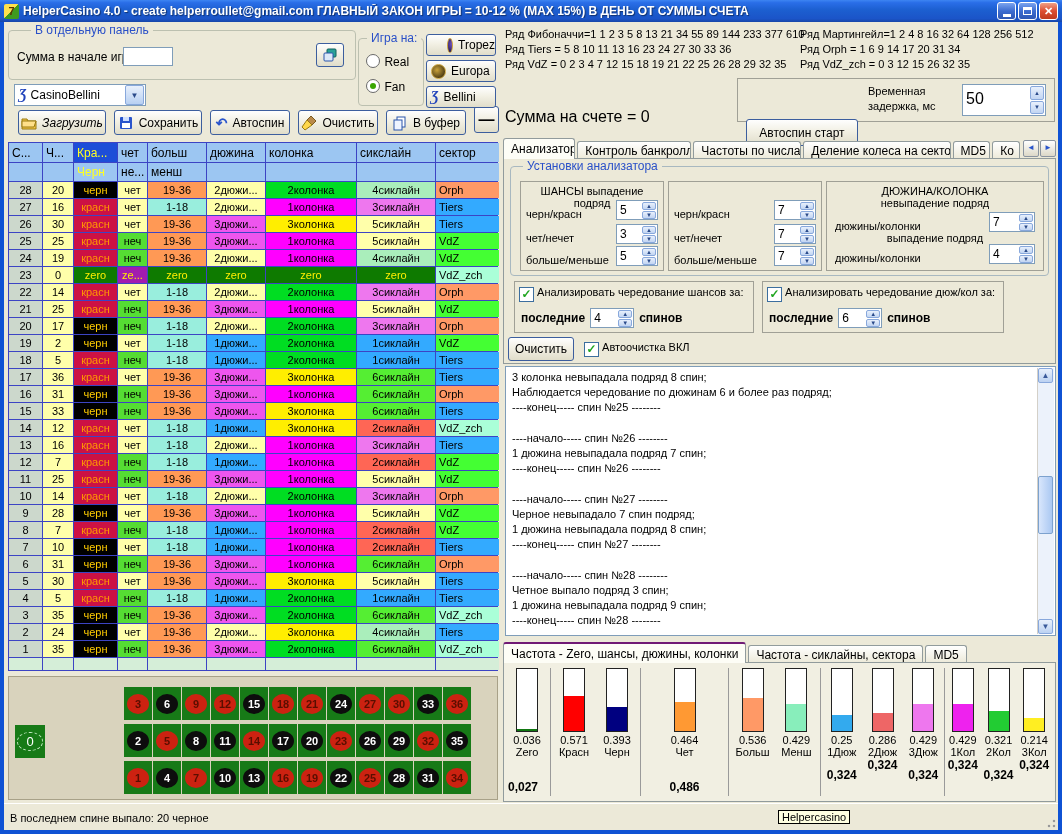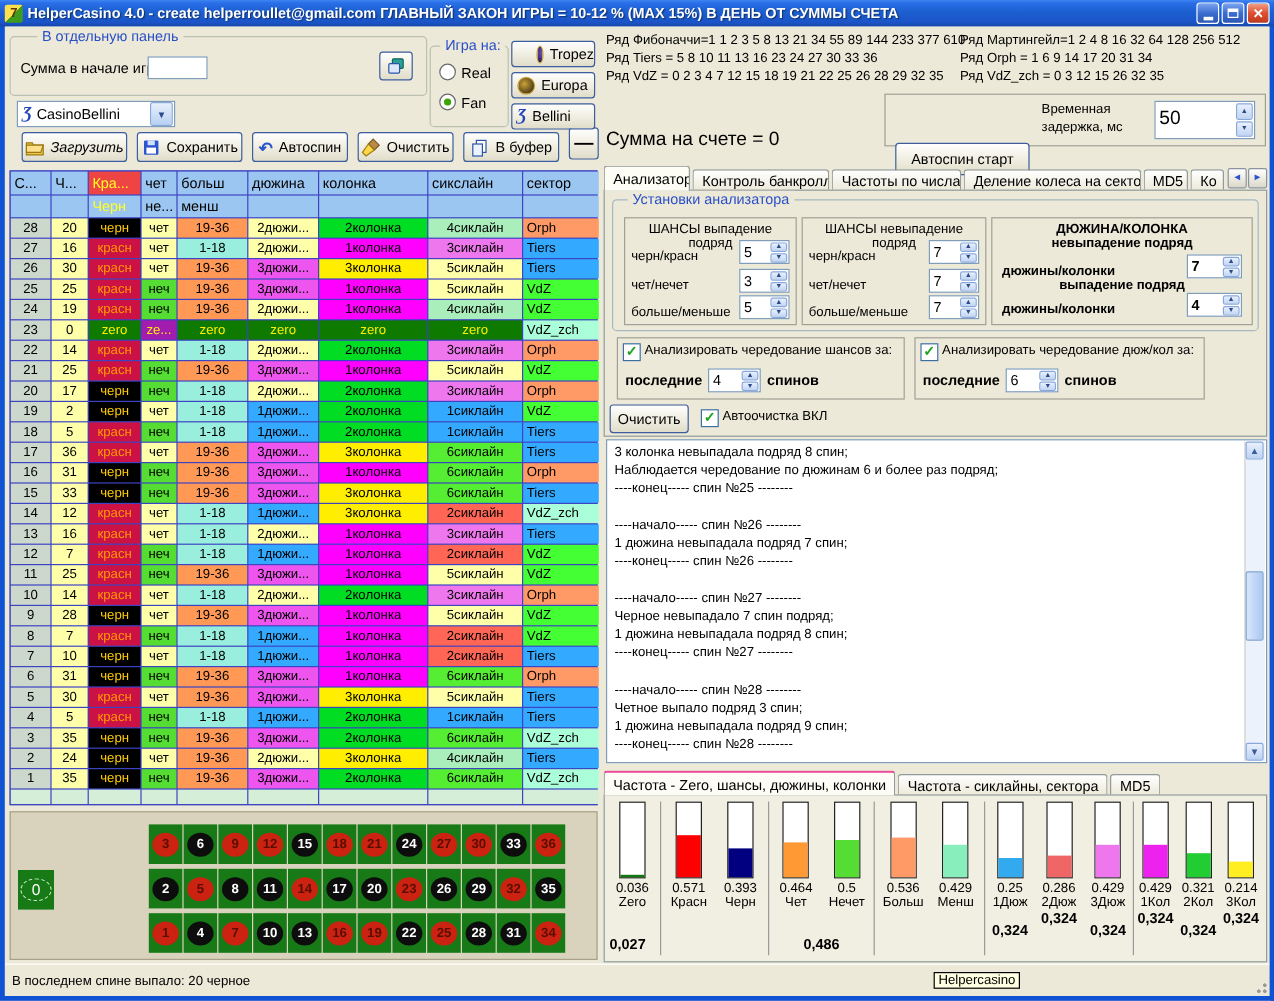--- a/index.html
+++ b/index.html
@@ -46,21 +46,21 @@
   
   .radio{display:inline-block;width:12px;height:12px;border:1px solid #6a6a6a;border-radius:50%;background:#fff;position:relative;vertical-align:-2px;}
   .radio.on::after{content:"";position:absolute;left:3px;top:3px;width:6px;height:6px;border-radius:50%;background:#3aa603;}
   .chk{display:inline-block;width:13px;height:13px;border:1px solid #3c6e9e;background:#fff;color:#1fa51f;
     font-size:12px;font-weight:bold;line-height:12px;text-align:center;vertical-align:-2px;}
   
   .tabrow{display:flex;align-items:flex-end;}
   .tab{height:18px;line-height:18px;padding:0 7px;font-size:12px;white-space:nowrap;overflow:hidden;
     background:linear-gradient(#ffffff,#ece9d8);border:1px solid #919b9c;border-bottom:none;border-radius:3px 3px 0 0;margin-right:2px;box-sizing:border-box;}
   .tab.active{height:21px;line-height:20px;background:#fdfdf6;z-index:2;position:relative;}
-  .tab.orange{border-top:2px solid #ec4899;}
+  .tab.orange{border-top:2px solid #701a75;}
   .tabarrows{display:flex;gap:1px;margin-left:1px;margin-bottom:2px;}
   .tabarrows span{width:14px;height:15px;background:linear-gradient(#fff,#dcd8c8);border:1px solid #8a94a0;border-radius:2px;
     font-size:8px;line-height:14px;text-align:center;color:#2a55cc;}
   .panel{border:1px solid #919b9c;background:#ece9d8;}
   
   #spintable{display:grid;gap:1px;background:#3c44c4;border:1px solid #3c44c4;font-size:11px;}
   #spintable .tc{background:#fff;overflow:hidden;white-space:nowrap;display:flex;align-items:center;justify-content:center;}
   #spintable .tc.left{justify-content:flex-start;padding-left:3px;}
   #spintable .hc{background:#9cc6f2;font-size:12px;}
   
@@ -274,21 +274,20 @@
             <span class="sv">5</span>
             <span class="sarr">
               <span class="sb">▲</span>
               <span class="sb">▼</span>
             </span>
           </span>
         </div>
     </div>
 
     <div class="abox" style="left:164px;top:22px;width:152px;height:88px;">
-      <div class="atitle">ШАНСЫ невыпадение подряд</div>
       <div class="arow" style="left:5px;top:18px;width:142px;">
           <span class="al">черн/красн</span>
           <span class="spin" style="margin-left:auto;width:42px;">
             <span class="sv">7</span>
             <span class="sarr">
               <span class="sb">▲</span>
               <span class="sb">▼</span>
             </span>
           </span>
         </div>
@@ -307,21 +306,21 @@
           <span class="spin" style="margin-left:auto;width:42px;">
             <span class="sv">7</span>
             <span class="sarr">
               <span class="sb">▲</span>
               <span class="sb">▼</span>
             </span>
           </span>
         </div>
     </div>
 
-    <div class="abox" style="left:322px;top:22px;width:216px;height:88px;font-weight:bold;">
+    <div class="abox" style="left:322px;top:22px;width:216px;height:88px;">
       <div class="atitle">ДЮЖИНА/КОЛОНКА</div>
       <div style="text-align:center;font-size:11px;">невыпадение подряд</div>
       <div class="arow" style="left:8px;top:30px;width:200px;">
           <span class="al">дюжины/колонки</span>
           <span class="spin" style="margin-left:auto;width:46px;">
             <span class="sv">7</span>
             <span class="sarr">
               <span class="sb">▲</span>
               <span class="sb">▼</span>
             </span>
@@ -432,27 +431,20 @@
           </div>
         </div>
         <div class="cgroup sep" style="width: 88px;">
           <div class="bar-col">
             <div class="bar-frame">
               <div class="bar-fill" style="height: 29px; background: rgb(255, 153, 51);"></div>
             </div>
             <div class="bar-val">0.464</div>
             <div class="bar-name">Чет</div>
           </div>
-          <div class="bar-col">
-            <div class="bar-frame">
-              <div class="bar-fill" style="height: 31px; background: rgb(85, 221, 51);"></div>
-            </div>
-            <div class="bar-val">0.5</div>
-            <div class="bar-name">Нечет</div>
-          </div>
           <div class="group-single">0,486</div>
         </div>
         <div class="cgroup sep" style="width: 92px;">
           <div class="bar-col">
             <div class="bar-frame">
               <div class="bar-fill" style="height: 33px; background: rgb(255, 153, 102);"></div>
             </div>
             <div class="bar-val">0.536</div>
             <div class="bar-name">Больш</div>
           </div>
@@ -516,21 +508,21 @@
             <div class="bar-gval up">0,324</div>
           </div>
         </div>
       </div>
   </div>
 
   <div class="abs" style="left:4px;top:120px;width:490px;height:532px;">
     <div id="spintable" style="grid-template-columns: 33px 30px 43px 29px 58px 58px 90px 78px 63px;">
         <div class="tc hc left" style="background: rgb(156, 198, 242); color: rgb(0, 0, 0); height: 19px;">С...</div>
         <div class="tc hc left" style="background: rgb(156, 198, 242); color: rgb(0, 0, 0); height: 19px;">Ч...</div>
-        <div class="tc hc left" style="background: #ef4444; color: rgb(255, 255, 34); height: 19px;">Кра...</div>
+        <div class="tc hc left" style="background: #1d4ed8; color: rgb(255, 255, 34); height: 19px;">Кра...</div>
         <div class="tc hc left" style="background: rgb(156, 198, 242); color: rgb(0, 0, 0); height: 19px;">чет</div>
         <div class="tc hc left" style="background: rgb(156, 198, 242); color: rgb(0, 0, 0); height: 19px;">больш</div>
         <div class="tc hc left" style="background: rgb(156, 198, 242); color: rgb(0, 0, 0); height: 19px;">дюжина</div>
         <div class="tc hc left" style="background: rgb(156, 198, 242); color: rgb(0, 0, 0); height: 19px;">колонка</div>
         <div class="tc hc left" style="background: rgb(156, 198, 242); color: rgb(0, 0, 0); height: 19px;">сикслайн</div>
         <div class="tc hc left" style="background: rgb(156, 198, 242); color: rgb(0, 0, 0); height: 19px;">сектор</div>
         <div class="tc hc left" style="background: rgb(156, 198, 242); color: rgb(0, 0, 0); height: 18px;"></div>
         <div class="tc hc left" style="background: rgb(156, 198, 242); color: rgb(0, 0, 0); height: 18px;"></div>
         <div class="tc hc left" style="background: rgb(156, 198, 242); color: rgb(255, 255, 34); height: 18px;">Черн</div>
         <div class="tc hc left" style="background: rgb(156, 198, 242); color: rgb(0, 0, 0); height: 18px;">не...</div>

